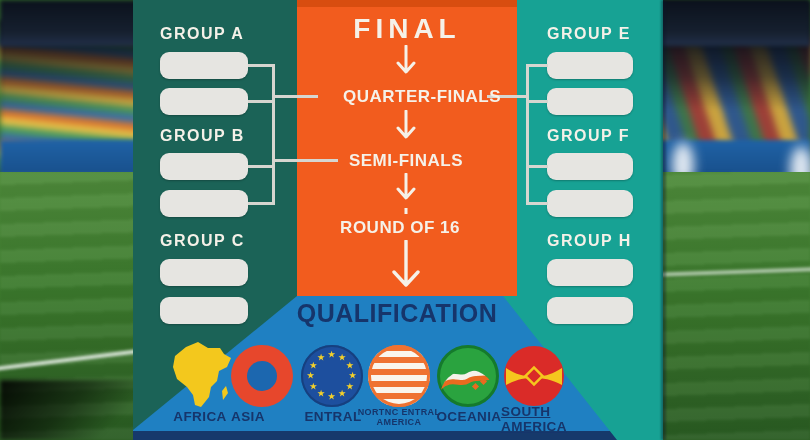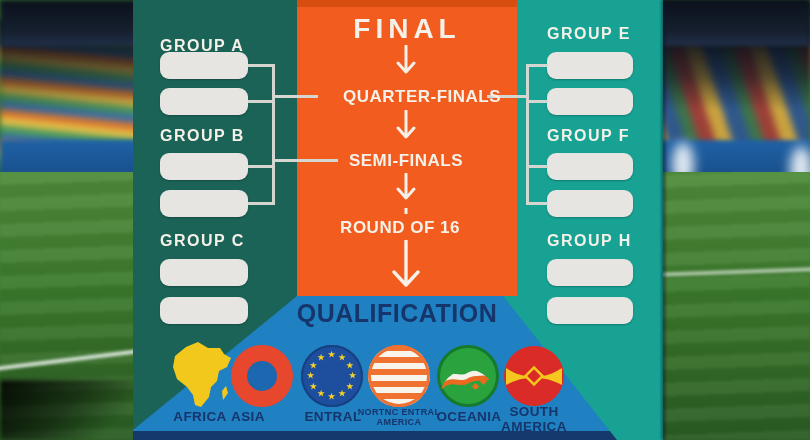--- a/index.html
+++ b/index.html
@@ -54,21 +54,21 @@
   .round-label{position:absolute;color:#f5f1e8;white-space:nowrap;transform:translateX(-50%);}
   .round-final{font-size:28px;letter-spacing:5px;}
   .round-mid{font-size:17px;letter-spacing:.5px;}
   .arrow{position:absolute;transform:translateX(-50%);}
   .dash{position:absolute;width:3px;height:6px;background:#f5f1e8;transform:translateX(-50%);}
 
   
   .qual-title{position:absolute;color:#16356b;font-size:25px;letter-spacing:.5px;transform:translateX(-50%);white-space:nowrap;}
   .conf-label{position:absolute;color:#16356b;font-size:13.5px;letter-spacing:.4px;transform:translateX(-50%);white-space:nowrap;}
   .conf-label.small{font-size:9px;line-height:10px;text-align:center;}
-  .conf-label.two{text-align:center;line-height:15px;}
+  .conf-label.two{text-align:left;line-height:15px;text-decoration:underline;}
   .icon-circle{position:absolute;width:62px;height:62px;border-radius:50%;}
   .asia-outer{background:#e7472c;}
   .asia-inner{position:absolute;left:16px;top:16px;width:30px;height:30px;border-radius:50%;background:#1c67af;}
   .europe-circle{background:#1d4f9e;box-shadow:inset 0 0 0 2px #16407f;}
   .eu-star{position:absolute;color:#f3d02b;font-size:8px;line-height:8px;}
   .nca-circle{background:repeating-linear-gradient(180deg,#ef7231 0 6px,#faf5ec 6px 12px);
     box-shadow:inset 0 0 0 3px #ef7231;}
   .playoff-btn{position:absolute;left:583px;top:352px;width:54px;height:53px;border-radius:9px;
     background:#e43329;color:#ffffff;display:flex;flex-direction:column;align-items:center;justify-content:center;
     text-align:center;box-shadow:0 1px 3px rgba(0,0,0,.3);}
@@ -97,21 +97,21 @@
   </div>
 
   <div class="panel-bottom">
     <div class="navy-strip"></div>
   </div>
   <div class="panel-left"></div>
   <div class="panel-right"></div>
   <div class="panel-center"></div>
   <div class="board-edge-right"></div>
 
-  <div class="group-label" style="left:160px;top:25px;margin-top:12px;">GROUP A</div>
+  <div class="group-label" style="left:160px;top:25px;">GROUP A</div>
   <div class="slot" style="left:160px;top:52px;"></div>
   <div class="slot" style="left:160px;top:88px;"></div>
   <div class="group-label" style="left:160px;top:127px;text-align:right;">GROUP B</div>
   <div class="slot" style="left:160px;top:153px;"></div>
   <div class="slot" style="left:160px;top:190px;"></div>
   <div class="group-label" style="left:160px;top:232px;">GROUP C</div>
   <div class="slot" style="left:160px;top:259px;"></div>
   <div class="slot" style="left:160px;top:297px;"></div>
 
   <div class="group-label" style="left:547px;top:25px;">GROUP E</div>

